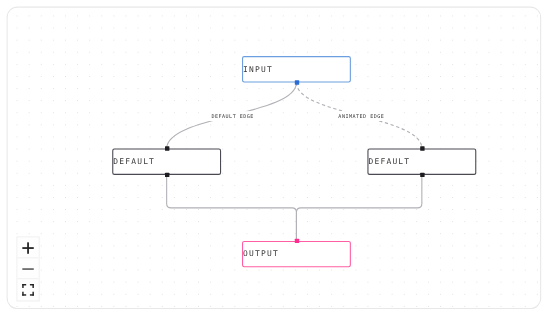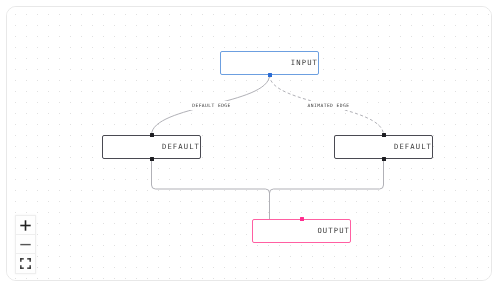--- a/index.html
+++ b/index.html
@@ -67,41 +67,40 @@
   .edge-label-bg {
     fill: #ffffff;
   }
 
   
   .node {
     position: absolute;
     box-sizing: border-box;
     display: flex;
     align-items: center;
-    justify-content: flex-end;
+    justify-content: flex-start;
     background: #ffffff;
     border-radius: 2px;
     font-size: 7.2px;
     letter-spacing: 1.1px;
     color: #3c3c3c;
     user-select: none;
   }
   .node-label {
     line-height: 1;
     padding-bottom: 0.5px;
   }
   .node.input-node {
     border: 1.3px solid #6c9fe0;
   }
   .node.default-node {
     border: 1.1px solid #4a4a52;
   }
   .node.output-node {
     border: 1.4px solid #ff5fa2;
-    margin-left: 32px;
   }
 
   
   .handle {
     position: absolute;
     width: 4px;
     height: 4px;
     left: 50%;
     margin-left: -2px;
     border-radius: 0.5px;

